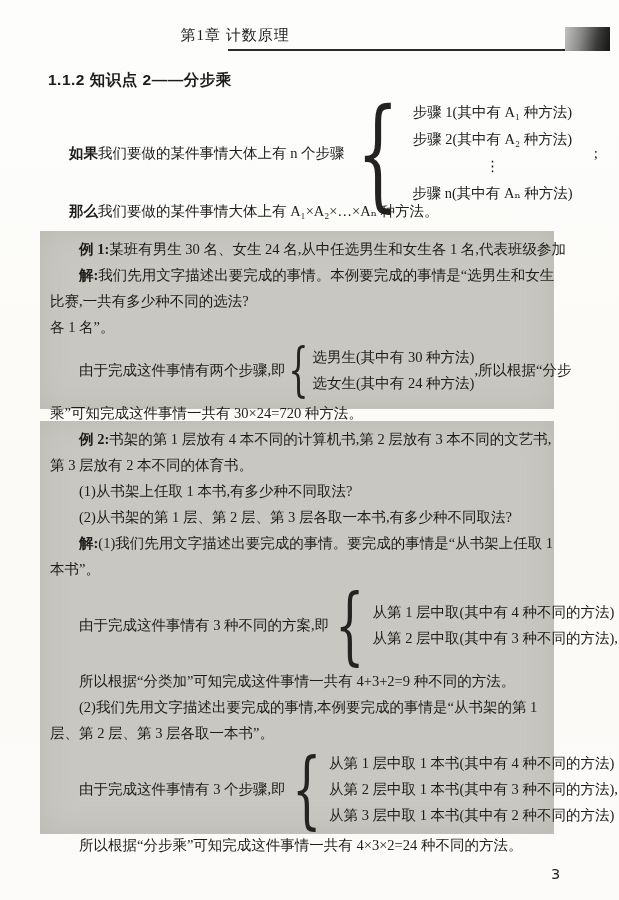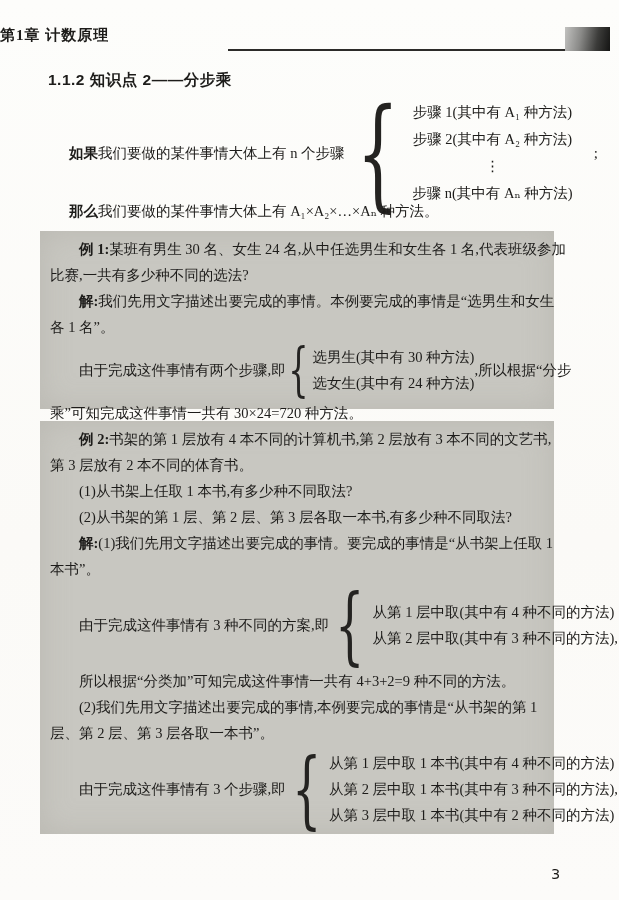--- a/index.html
+++ b/index.html
@@ -10,22 +10,22 @@
     color:#1d1c1a;
   }
   .page {
     position:relative; width:619px; height:900px;
     background:linear-gradient(180deg,#fdfdfb 0%,#fbfaf7 60%,#fcfbf9 100%);
     overflow:hidden;
   }
   
   .header-title {
     position:absolute; top:26px; left:0; width:585px;
-    text-align:left; font-size:15px; letter-spacing:1px;
-    font-weight:700; padding-right:115px;
+    text-align:center; font-size:15px; letter-spacing:1px;
+    font-weight:400; padding-right:115px;
   }
   .header-rule {
     position:absolute; top:49px; left:228px; width:360px; height:2px;
     background:#2c2b29;
   }
   .header-accent {
     position:absolute; top:27px; left:565px; width:45px; height:24px;
     background:linear-gradient(100deg,#c2c2c0 0%,#8a8a88 35%,#3c3c3a 70%,#141413 100%);
   }
   
@@ -98,22 +98,22 @@
         <div class="brace-line">步骤 2(其中有 A₂ 种方法)</div>
         <div class="brace-line">⋮</div>
         <div class="brace-line">步骤 n(其中有 Aₙ 种方法)</div>
       </div>
     <span class="intro-semicolon">;</span>
   </div>
   <div class="intro-conclusion"><span class="b">那么</span><span>我们要做的某件事情大体上有 A₁×A₂×…×Aₙ 种方法。</span></div>
 
   <div class="example-box box1">
     <div class="line indent"><span class="b">例 1:</span><span>某班有男生 30 名、女生 24 名,从中任选男生和女生各 1 名,代表班级参加</span></div>
+    <div class="line indent"><span class="b">解:</span><span>我们先用文字描述出要完成的事情。本例要完成的事情是“选男生和女生</span></div>
     <div class="line">比赛,一共有多少种不同的选法?</div>
-    <div class="line indent"><span class="b">解:</span><span>我们先用文字描述出要完成的事情。本例要完成的事情是“选男生和女生</span></div>
     <div class="line">各 1 名”。</div>
     <div class="brace-row">
       <span class="line indent">由于完成这件事情有两个步骤,即</span>
       <span class="brace-glyph brace-2">{</span>
       <div class="brace-lines">
           <div class="brace-line">选男生(其中有 30 种方法)</div>
           <div class="brace-line">选女生(其中有 24 种方法)</div>
         </div>
       <span class="line">,所以根据“分步</span>
     </div>
@@ -140,17 +140,18 @@
     <div class="line">层、第 2 层、第 3 层各取一本书”。</div>
     <div class="brace-row">
       <span class="line indent">由于完成这件事情有 3 个步骤,即</span>
       <span class="brace-glyph brace-3">{</span>
       <div class="brace-lines">
           <div class="brace-line">从第 1 层中取 1 本书(其中有 4 种不同的方法)</div>
           <div class="brace-line">从第 2 层中取 1 本书(其中有 3 种不同的方法),</div>
           <div class="brace-line">从第 3 层中取 1 本书(其中有 2 种不同的方法)</div>
         </div>
     </div>
+    <div class="line indent">所以根据“分步乘”可知完成这件事情一共有 4×3×2=24 种不同的方法。</div>
   </div>
 
   <div class="page-number">3</div>
 
 </div>
 
 </body></html>

